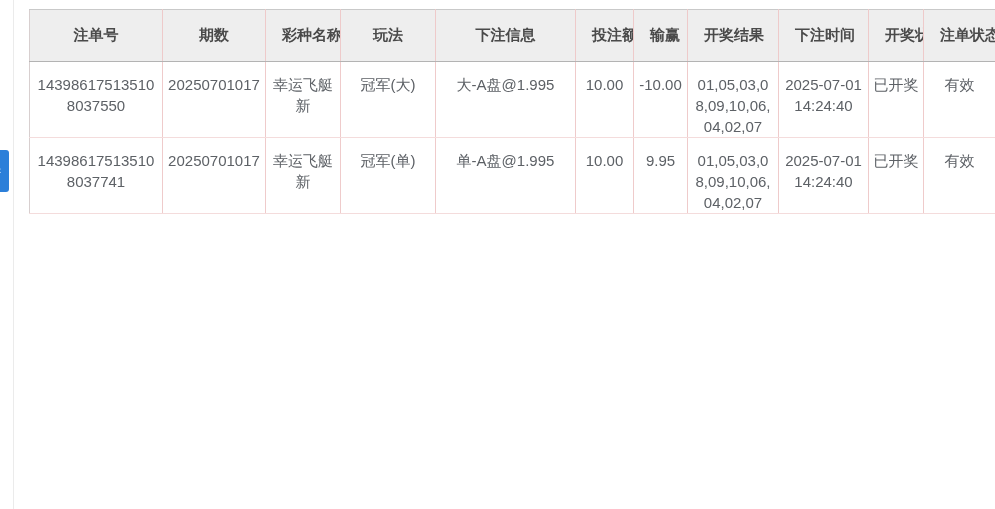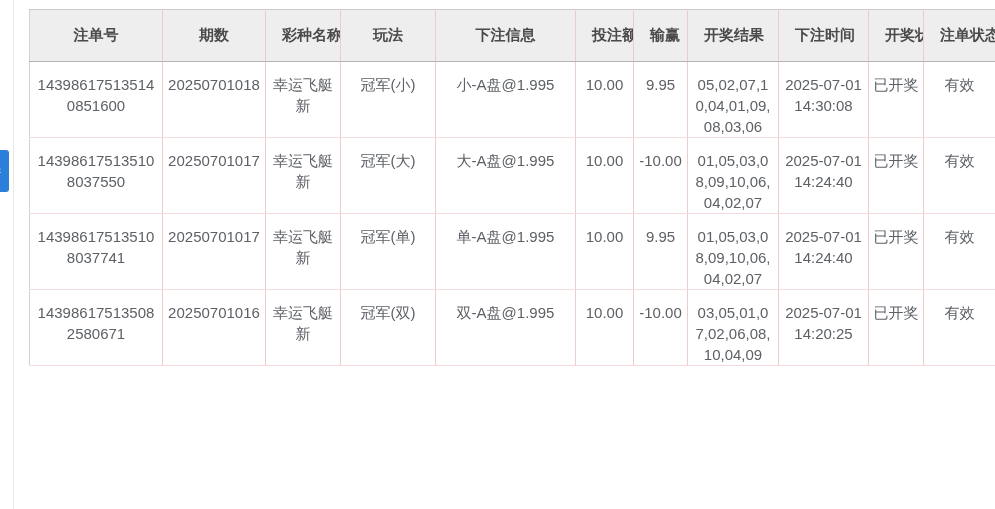--- a/index.html
+++ b/index.html
@@ -118,33 +118,20 @@
         <th>投注额</th>
         <th>输赢</th>
         <th>开奖结果</th>
         <th>下注时间</th>
         <th>开奖状态</th>
         <th>注单状态</th>
       </tr>
     </thead>
     <tbody>
       <tr>
-        <td class="wrap-all">143986175135140851600</td>
-        <td>20250701018</td>
-        <td>幸运飞艇新</td>
-        <td>冠军(小)</td>
-        <td>小-A盘@1.995</td>
-        <td>10.00</td>
-        <td>9.95</td>
-        <td class="wrap-all">05,02,07,10,04,01,09,08,03,06</td>
-        <td>2025-07-01 14:30:08</td>
-        <td>已开奖</td>
-        <td>有效</td>
-      </tr>
-      <tr>
         <td class="wrap-all">143986175135108037550</td>
         <td>20250701017</td>
         <td>幸运飞艇新</td>
         <td>冠军(大)</td>
         <td>大-A盘@1.995</td>
         <td>10.00</td>
         <td>-10.00</td>
         <td class="wrap-all">01,05,03,08,09,10,06,04,02,07</td>
         <td>2025-07-01 14:24:40</td>
         <td>已开奖</td>
@@ -156,28 +143,15 @@
         <td>幸运飞艇新</td>
         <td>冠军(单)</td>
         <td>单-A盘@1.995</td>
         <td>10.00</td>
         <td>9.95</td>
         <td class="wrap-all">01,05,03,08,09,10,06,04,02,07</td>
         <td>2025-07-01 14:24:40</td>
         <td>已开奖</td>
         <td>有效</td>
       </tr>
-      <tr>
-        <td class="wrap-all">143986175135082580671</td>
-        <td>20250701016</td>
-        <td>幸运飞艇新</td>
-        <td>冠军(双)</td>
-        <td>双-A盘@1.995</td>
-        <td>10.00</td>
-        <td>-10.00</td>
-        <td class="wrap-all">03,05,01,07,02,06,08,10,04,09</td>
-        <td>2025-07-01 14:20:25</td>
-        <td>已开奖</td>
-        <td>有效</td>
-      </tr>
     </tbody>
   </table>
 </div>
 
 </body></html>

